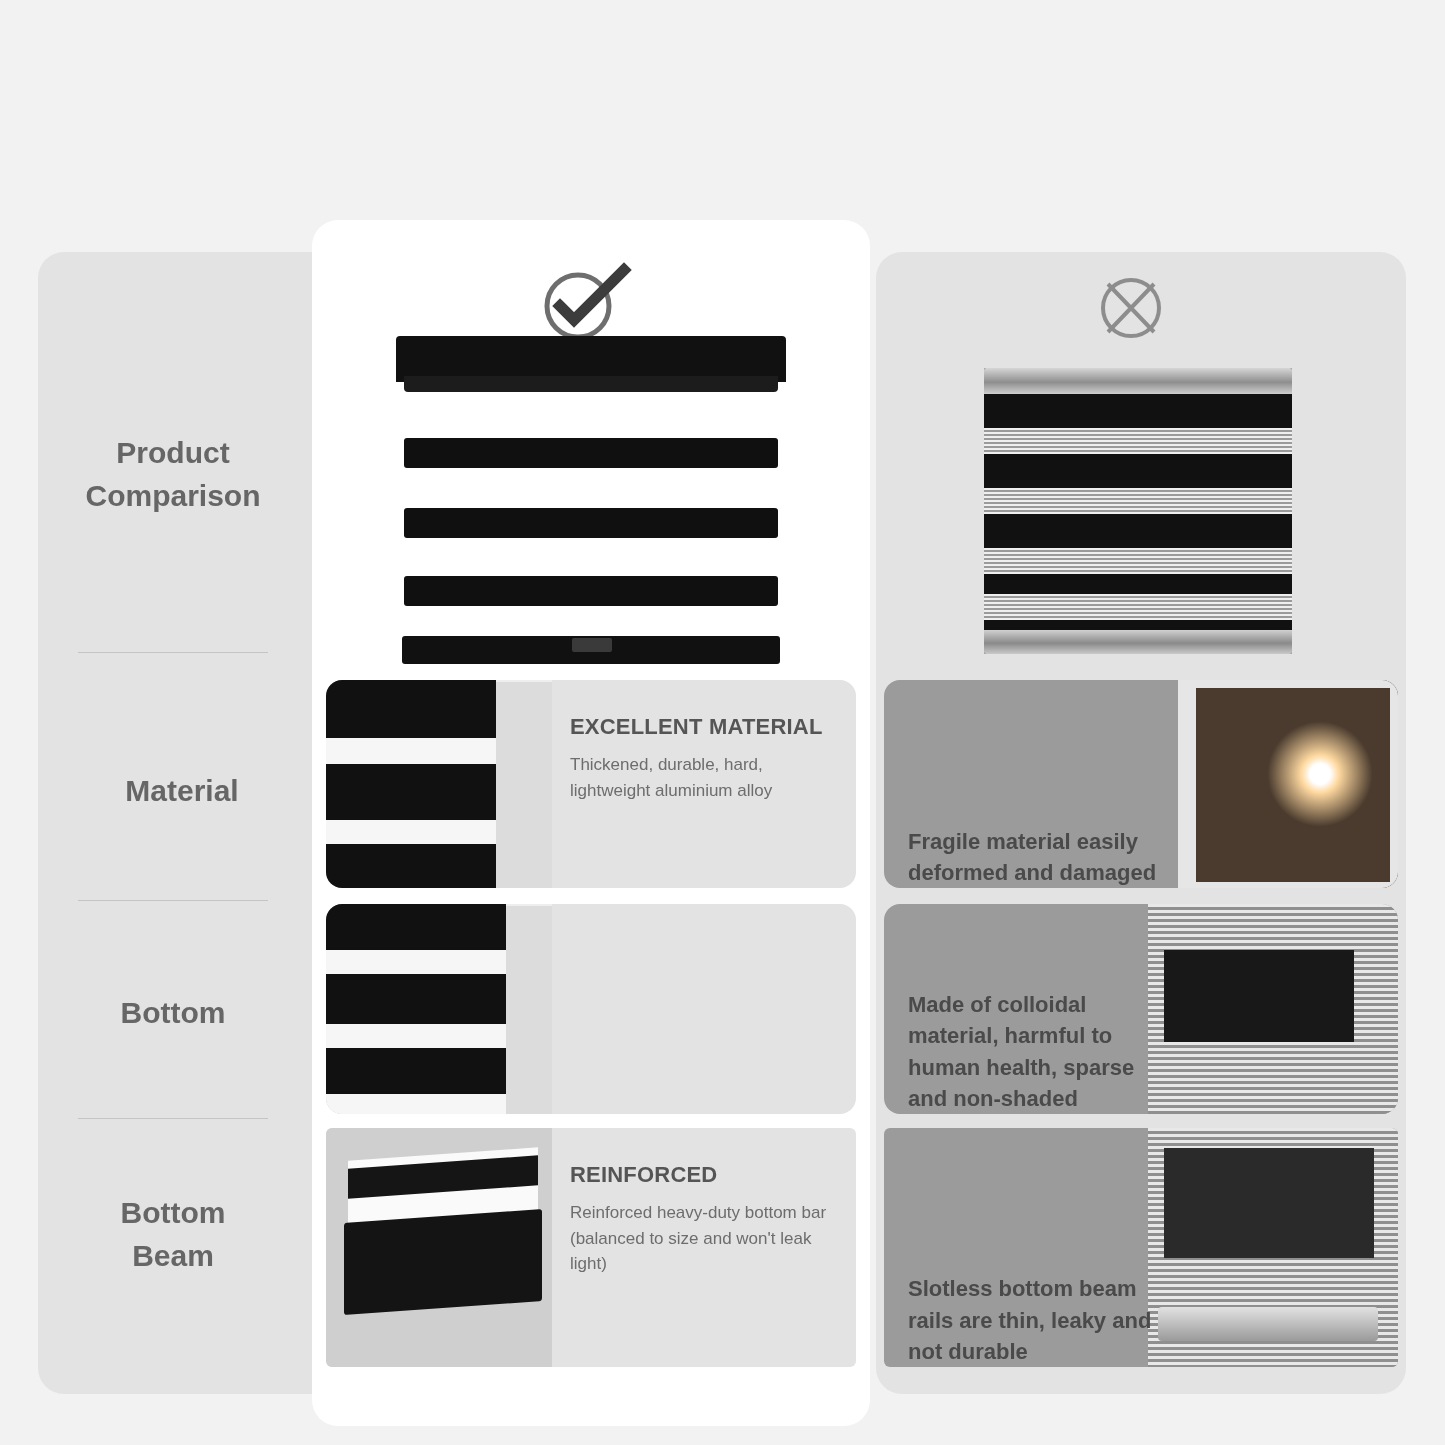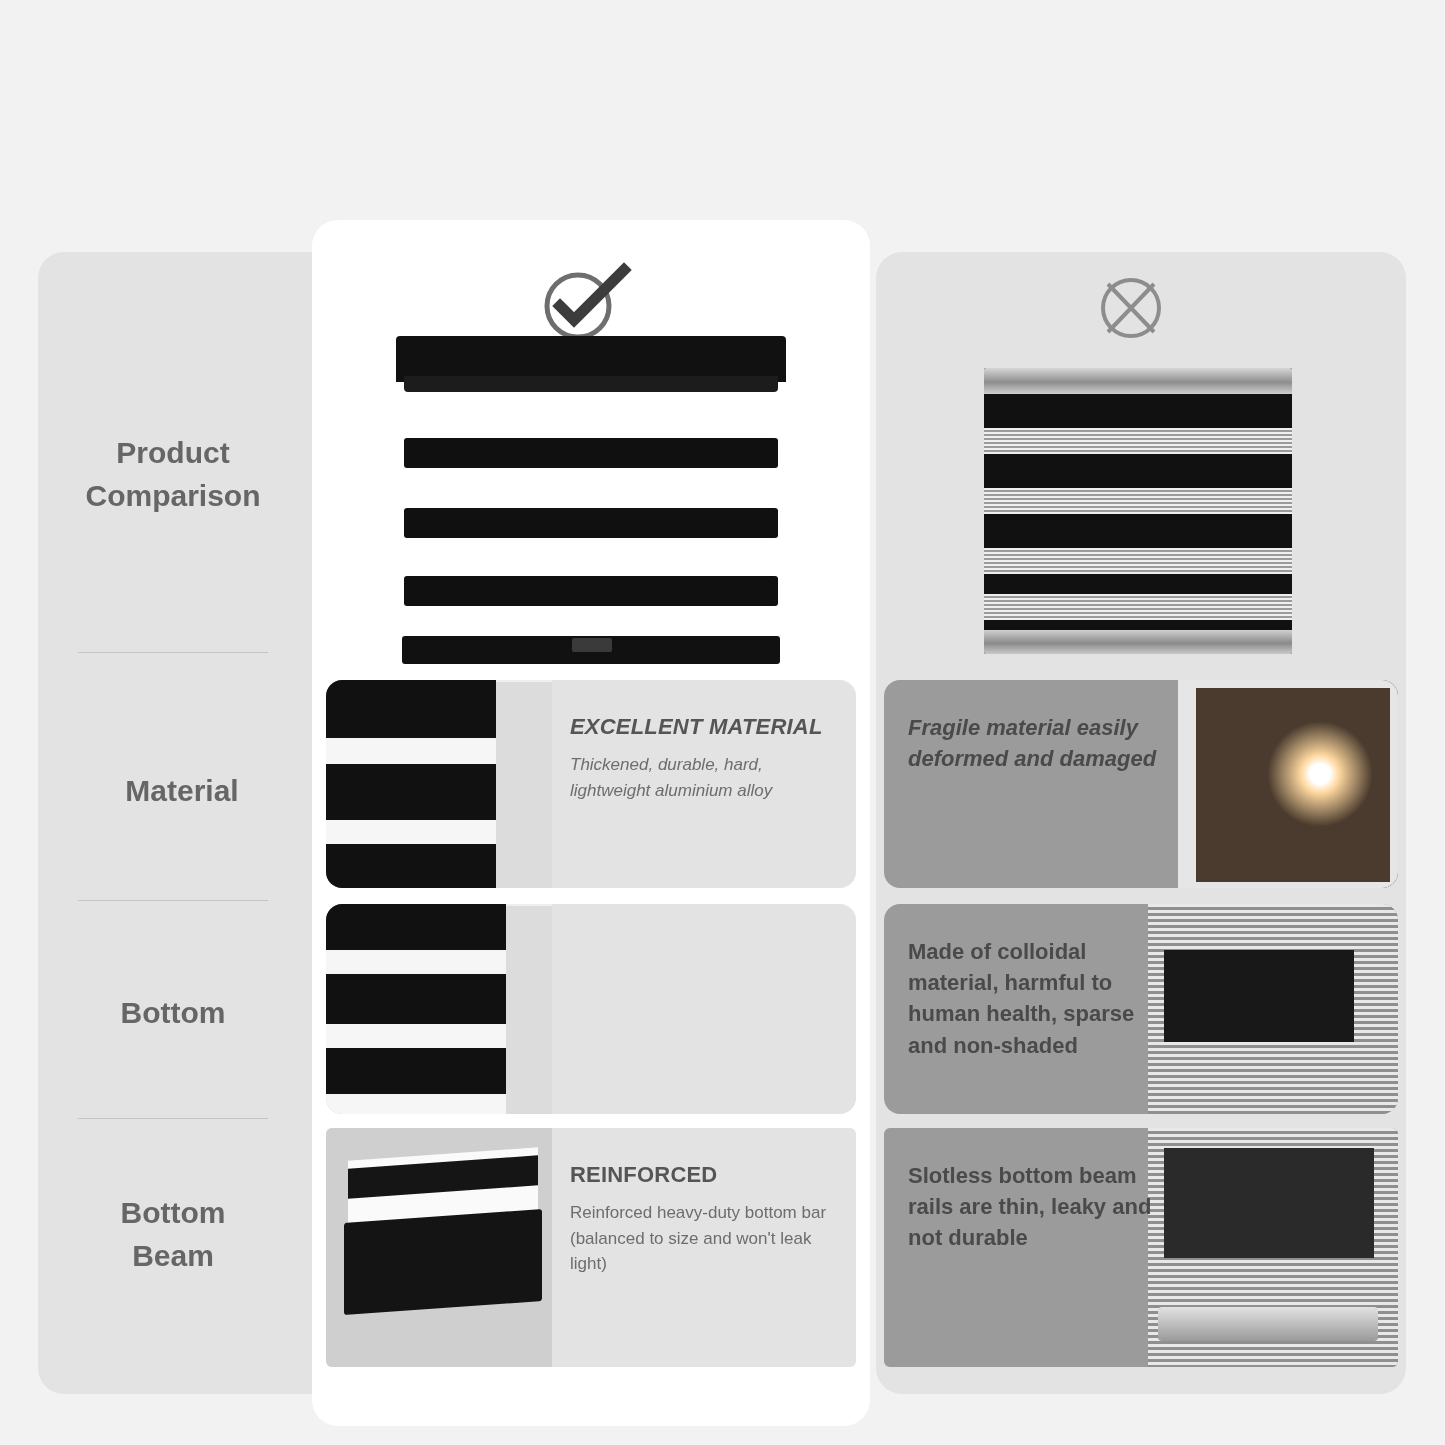--- a/index.html
+++ b/index.html
@@ -133,23 +133,23 @@
   .feature-card {
     position: absolute;
     border-radius: 16px;
     overflow: hidden;
     display: flex;
   }
   .feature-card.good { background: #e3e3e3; }
   .feature-card.bad  { background: #9b9b9b; }
 
   .fc-left  { left: 326px; width: 530px; }
-  .fc-right { left: 884px; width: 514px; }
-
-  .fc-row1 { top: 680px; height: 208px; font-style: italic; }
+  .fc-right { left: 884px; width: 514px; align-items: flex-end; }
+
+  .fc-row1 { top: 680px; height: 208px; }
   .fc-row2 { top: 904px; height: 210px; }
   .fc-row3 { top: 1128px; height: 239px; border-radius: 6px; }
 
   
   .img-side {
     position: relative;
     width: 226px; height: 100%;
     flex: 0 0 226px;
     overflow: hidden;
     background: #cfcfcf;

